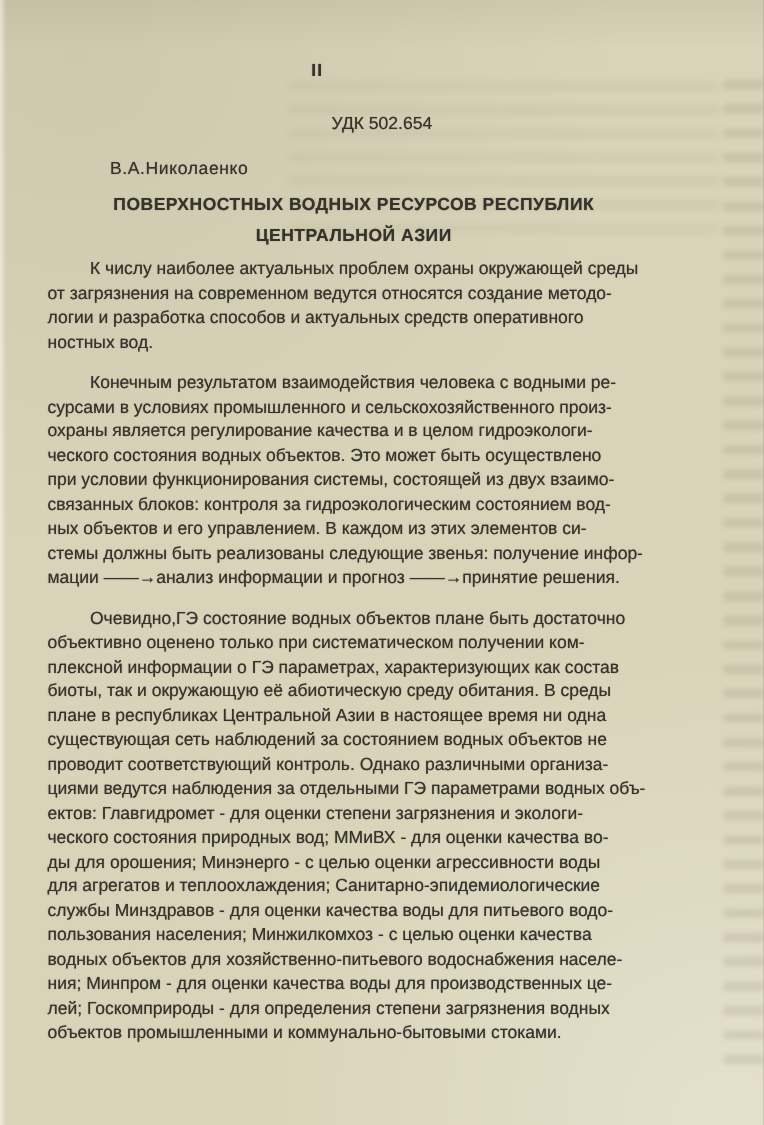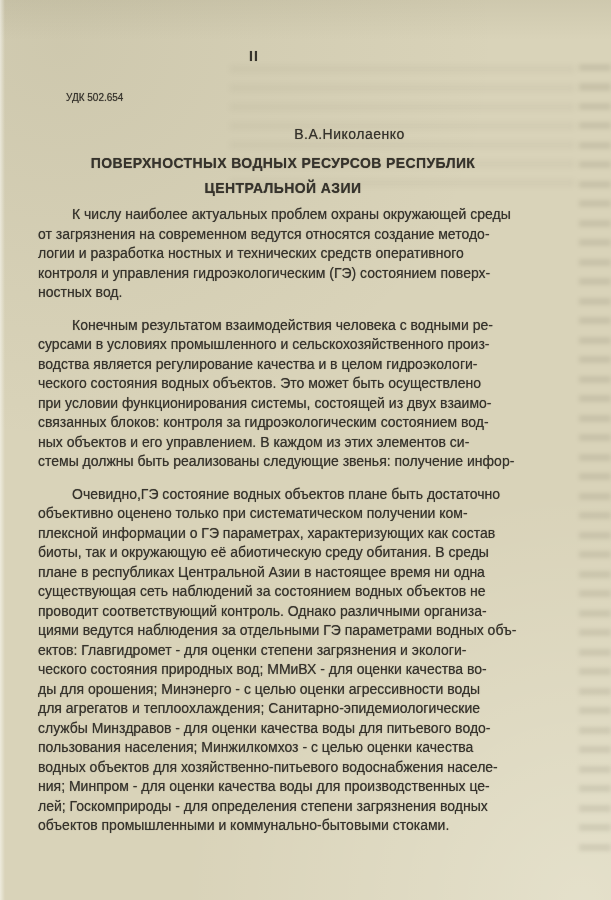--- a/index.html
+++ b/index.html
@@ -49,31 +49,30 @@
     margin-left: 249px;
     width: -moz-fit-content;
     width: fit-content;
     font-size: 14px;
     line-height: 20px;
     letter-spacing: 1px;
     font-weight: bold;
   }
   .udc {
     margin-top: 22px;
-    margin-left: 66px;
-    font-size: 10px;
+    font-size: 14px;
     line-height: 20px;
+    text-align: center;
   }
   .author {
     margin-top: 16px;
     margin-left: 88px;
     font-size: 14px;
     line-height: 20px;
     letter-spacing: 0.5px;
-    text-align: center;
   }
   .title-block {
     margin-top: 7px;
     margin-left: 13px;
     width: 540px;
     text-align: center;
     font-weight: bold;
     font-size: 14px;
     line-height: 24.6px;
     letter-spacing: 0.4px;
@@ -108,33 +107,33 @@
 
     <div class="title-block">
       <div class="title-line">ПОВЕРХНОСТНЫХ ВОДНЫХ РЕСУРСОВ РЕСПУБЛИК</div>
       <div class="title-line">ЦЕНТРАЛЬНОЙ АЗИИ</div>
     </div>
 
     <div id="body-text" class="body-text">
         <div class="paragraph">
           <div class="line indent">К числу наиболее актуальных проблем охраны окружающей среды</div>
           <div class="line">от загрязнения на современном ведутся относятся создание методо-</div>
-          <div class="line">логии и разработка ностных и технических средств оперативного</div>
-          <div class="line">контроля и управления гидроэкологическим (ГЭ) состоянием поверх-</div>
+          <div class="line">логии и разработка способов и актуальных средств оперативного</div>
           <div class="line">ностных вод.</div>
         </div>
         <div class="paragraph">
           <div class="line indent">Конечным результатом взаимодействия человека с водными ре-</div>
           <div class="line">сурсами в условиях промышленного и сельскохозяйственного произ-</div>
-          <div class="line">водства является регулирование качества и в целом гидроэкологи-</div>
+          <div class="line">охраны является регулирование качества и в целом гидроэкологи-</div>
           <div class="line">ческого состояния водных объектов. Это может быть осуществлено</div>
           <div class="line">при условии функционирования системы, состоящей из двух взаимо-</div>
           <div class="line">связанных блоков: контроля за гидроэкологическим состоянием вод-</div>
           <div class="line">ных объектов и его управлением. В каждом из этих элементов си-</div>
           <div class="line">стемы должны быть реализованы следующие звенья: получение инфор-</div>
+          <div class="line">мации ——→анализ информации и прогноз ——→принятие решения.</div>
         </div>
         <div class="paragraph">
           <div class="line indent">Очевидно,ГЭ состояние водных объектов плане быть достаточно</div>
           <div class="line">объективно оценено только при систематическом получении ком-</div>
           <div class="line">плексной информации о ГЭ параметрах, характеризующих как состав</div>
           <div class="line">биоты, так и окружающую её абиотическую среду обитания. В среды</div>
           <div class="line">плане в республиках Центральной Азии в настоящее время ни одна</div>
           <div class="line">существующая сеть наблюдений за состоянием водных объектов не</div>
           <div class="line">проводит соответствующий контроль. Однако различными организа-</div>
           <div class="line">циями ведутся наблюдения за отдельными ГЭ параметрами водных объ-</div>

